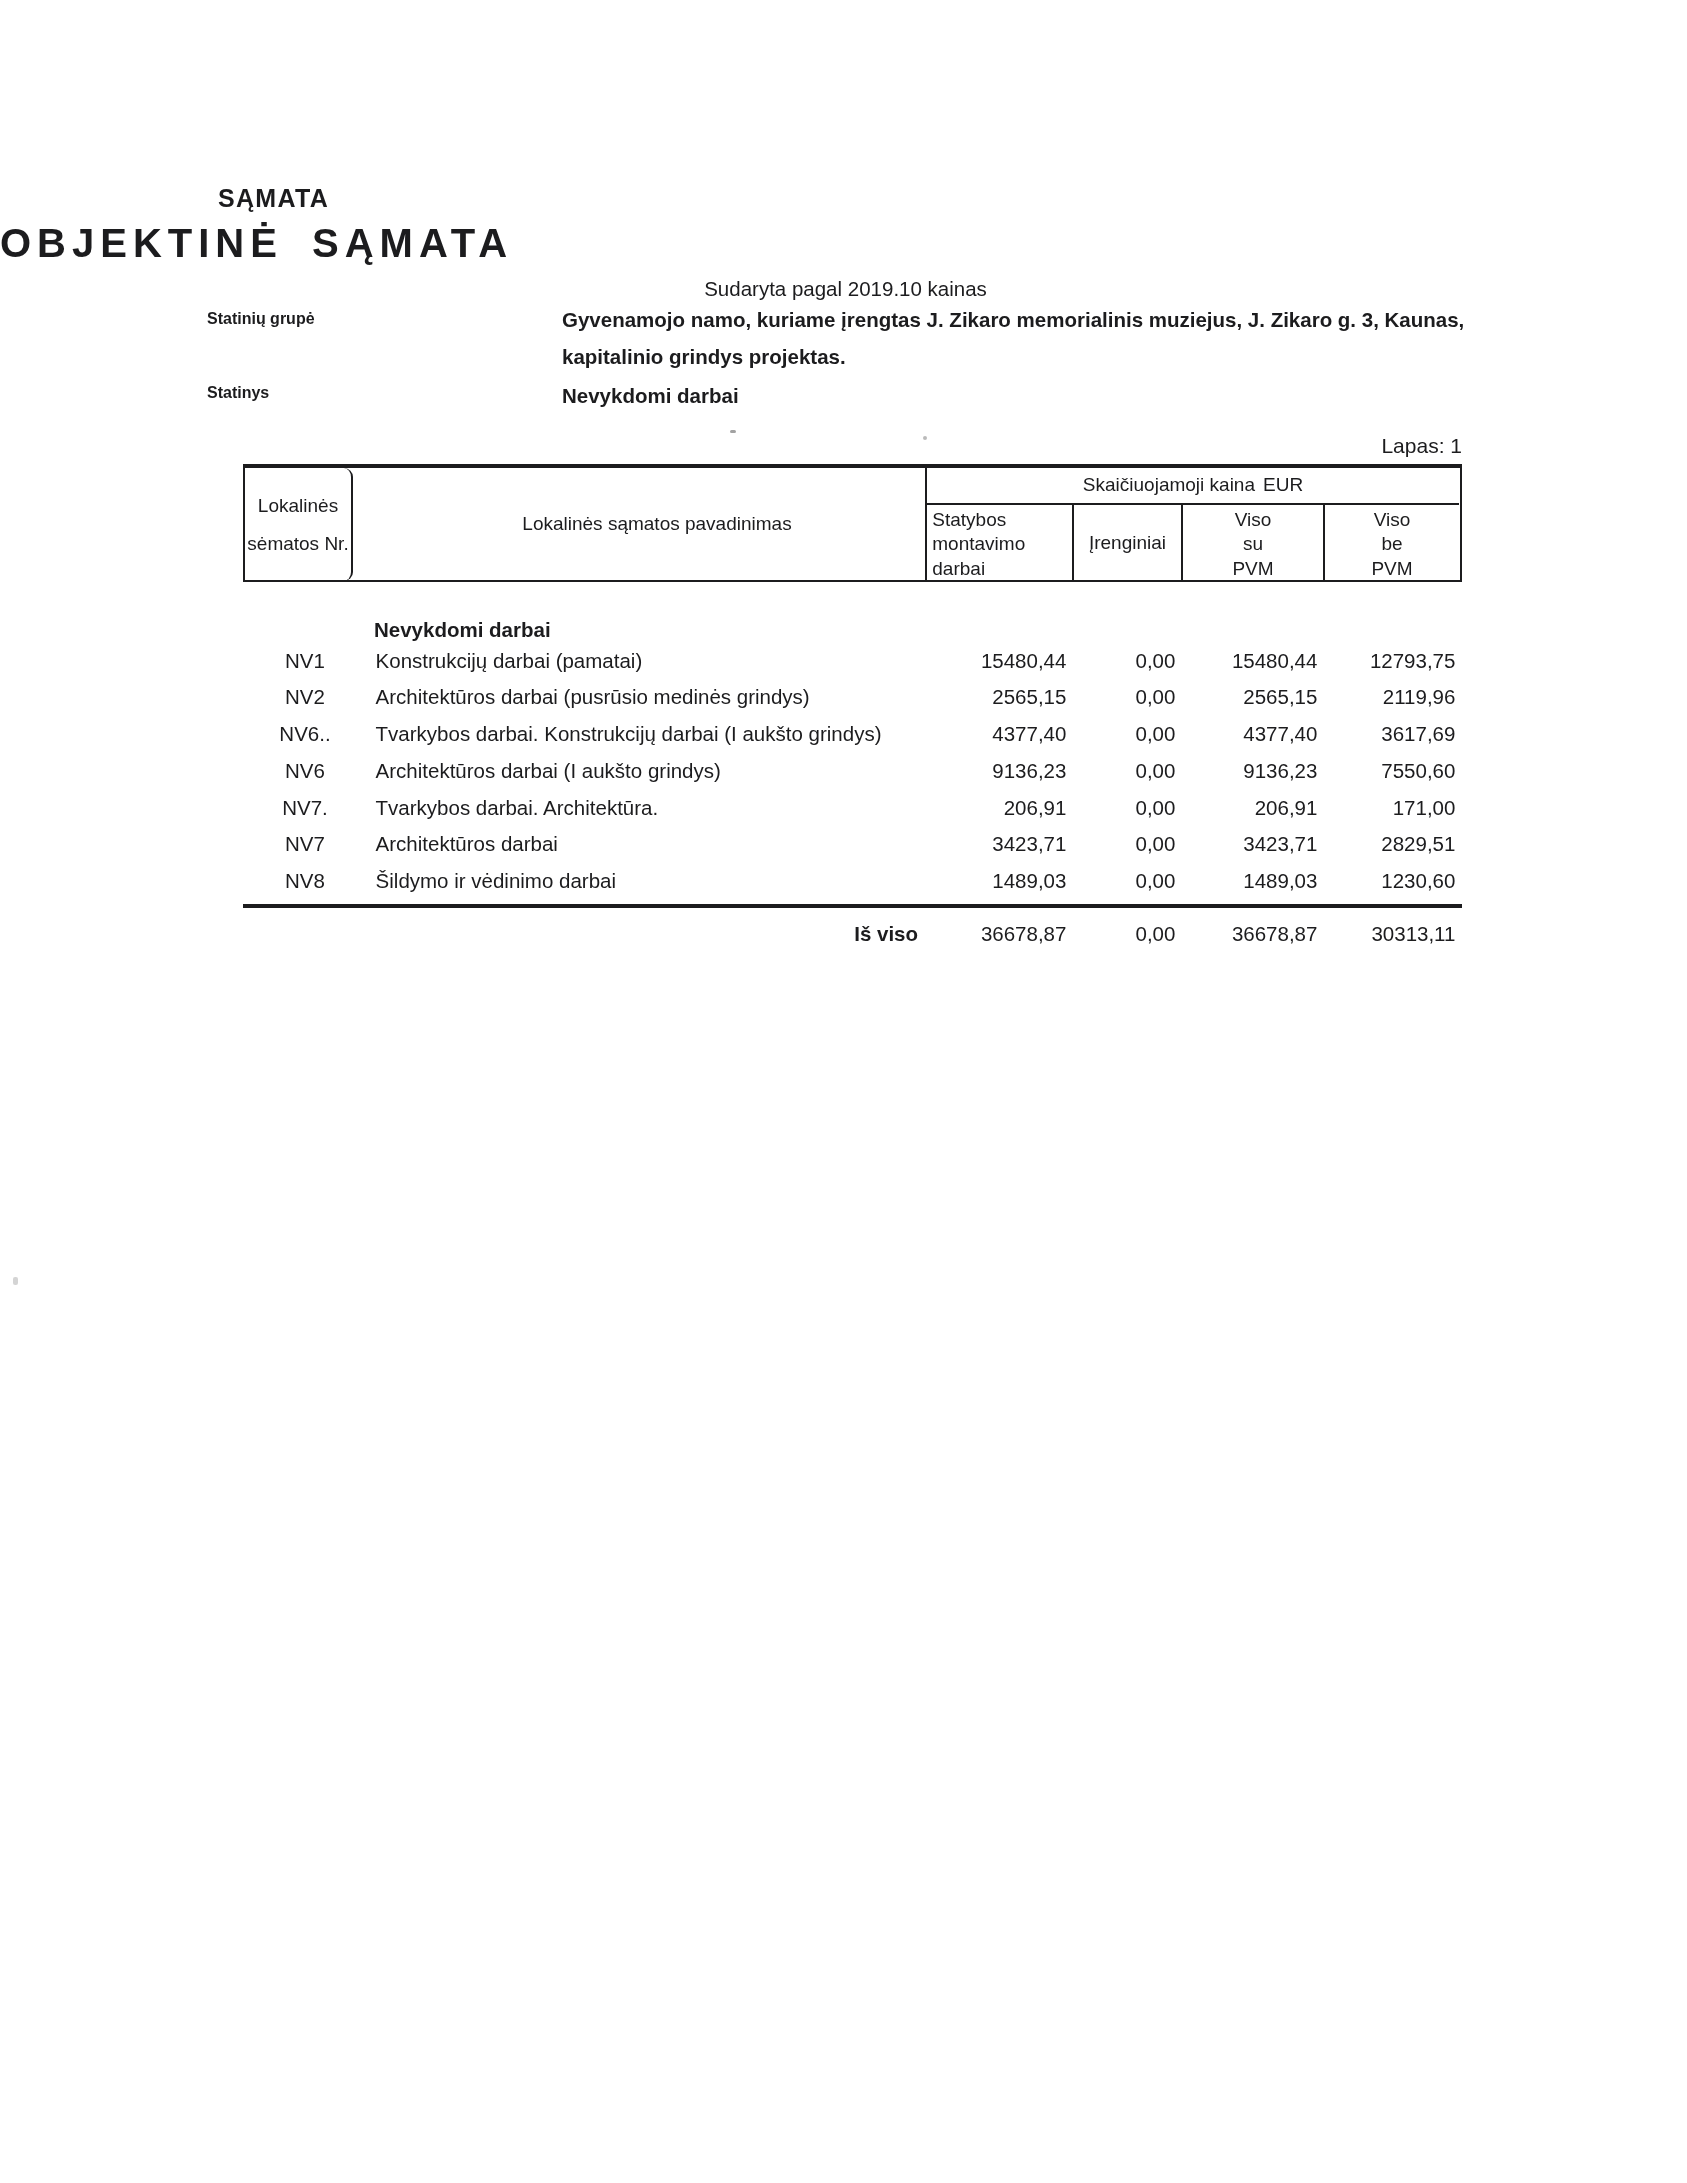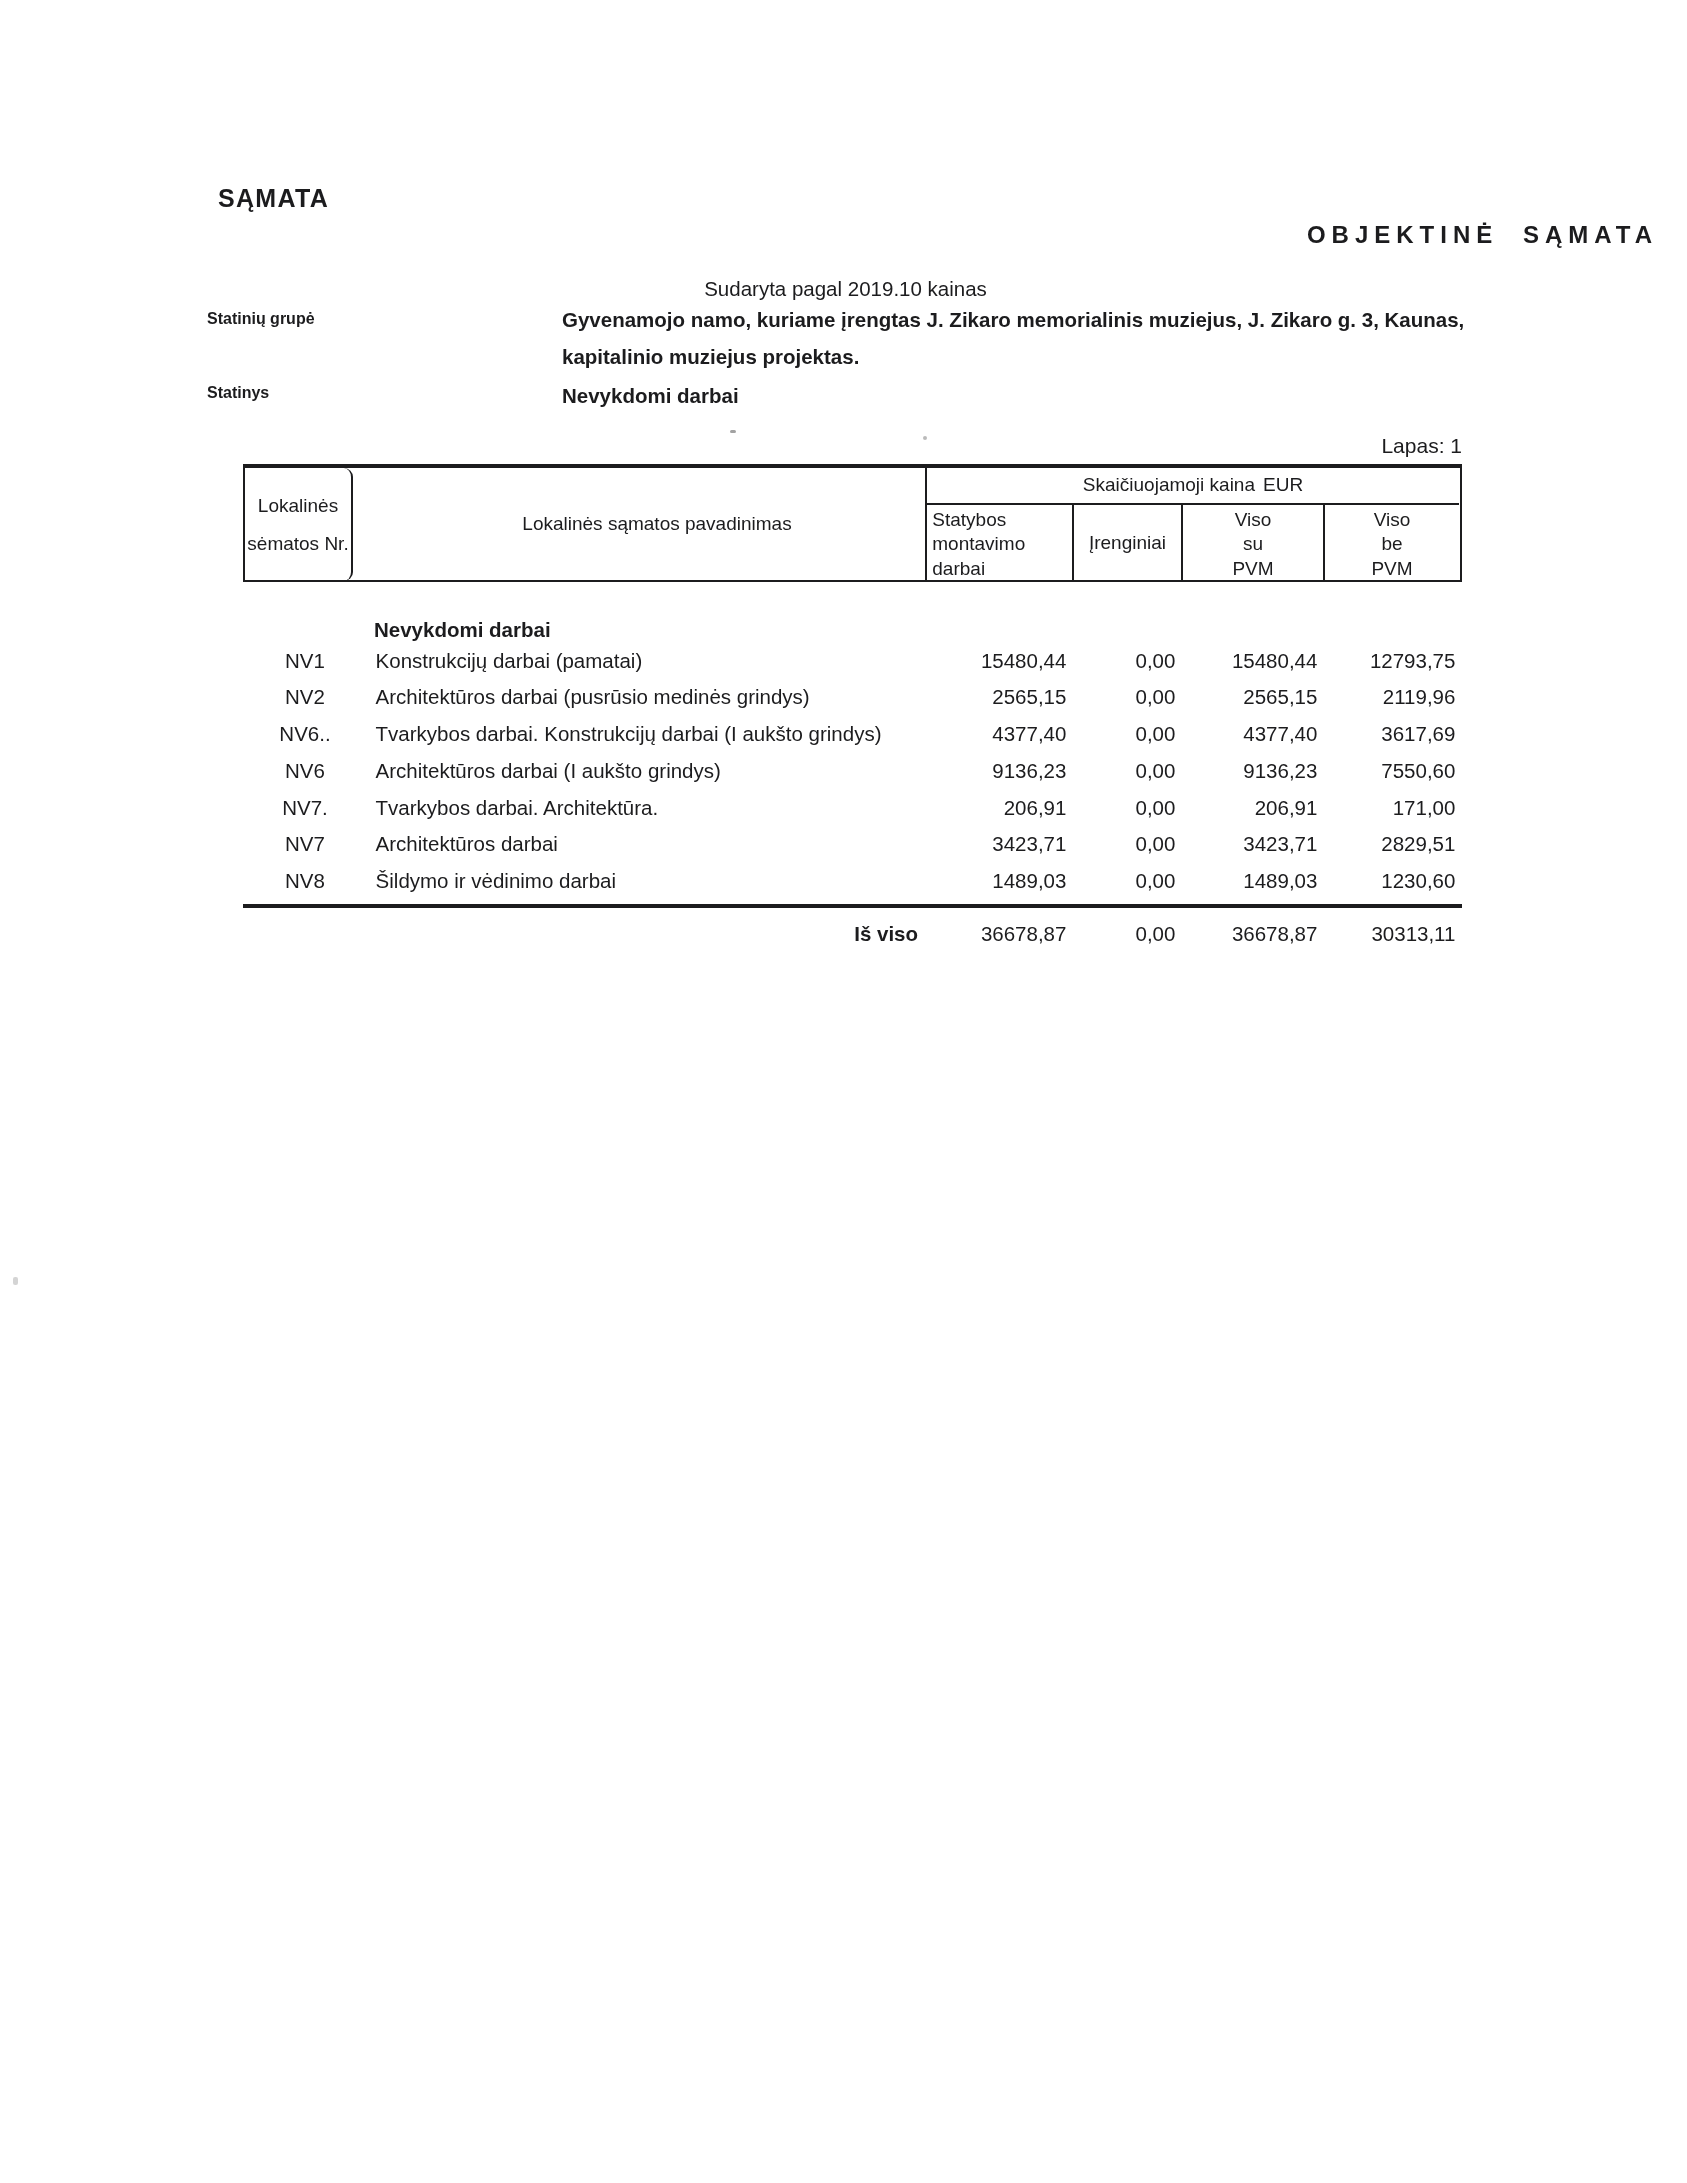--- a/index.html
+++ b/index.html
@@ -6,21 +6,21 @@
     --ink:#1c1c1e;
     --sig-ink:#584cbc;
     --stamp-blue:#2e6bd6;
   }
   html,body{margin:0;padding:0;background:#ffffff;}
   .page{
     position:relative;width:1687px;height:1627px;background:#ffffff;
     font-family:"Liberation Sans",sans-serif;color:var(--ink);overflow:hidden;
   }
   .corner{position:absolute;left:218px;top:184px;font-size:25px;font-weight:700;letter-spacing:1.3px;}
-  .title{position:absolute;left:0;top:221px;width:1658px;text-align:right;font-size:24px;font-weight:700;letter-spacing:6px;word-spacing:12px;}
+  .title{position:absolute;left:0;top:221px;width:1658px;text-align:left;font-size:40px;font-weight:700;letter-spacing:6px;word-spacing:12px;}
   .subtitle{position:absolute;left:0;top:277px;width:1691px;text-align:center;font-size:20.5px;}
   .meta-label{position:absolute;left:207px;font-weight:700;font-size:16px;}
   .lbl-group{top:310px;}
   .lbl-building{top:384px;}
   .meta-value{position:absolute;left:562px;font-weight:700;font-size:20.5px;white-space:nowrap;}
   .v1{top:308px;}
   .v2{top:345px;}
   .v3{top:384px;}
   .lapas{position:absolute;left:1264px;top:434px;width:198px;text-align:right;font-size:21px;}
   .tbl-header{
@@ -70,21 +70,21 @@
 <body>
 
 <div class="page">
 
   <div class="corner">SĄMATA</div>
   <div class="title">OBJEKTINĖ SĄMATA</div>
   <div class="subtitle">Sudaryta pagal 2019.10 kainas</div>
 
   <div class="meta-label lbl-group">Statinių grupė</div>
   <div class="meta-value v1">Gyvenamojo namo, kuriame įrengtas J. Zikaro memorialinis muziejus, J. Zikaro g. 3, Kaunas,</div>
-  <div class="meta-value v2">kapitalinio muziejus projektas.</div>
+  <div class="meta-value v2">kapitalinio grindys projektas.</div>
   <div class="meta-label lbl-building">Statinys</div>
   <div class="meta-value v3">Nevykdomi darbai</div>
 
   <div class="lapas">Lapas: 1</div>
 
   <div class="tbl-header">
     <div class="c-nr">
       <span>Lokalinės</span>
       <span>sėmatos Nr.</span>
     </div>

